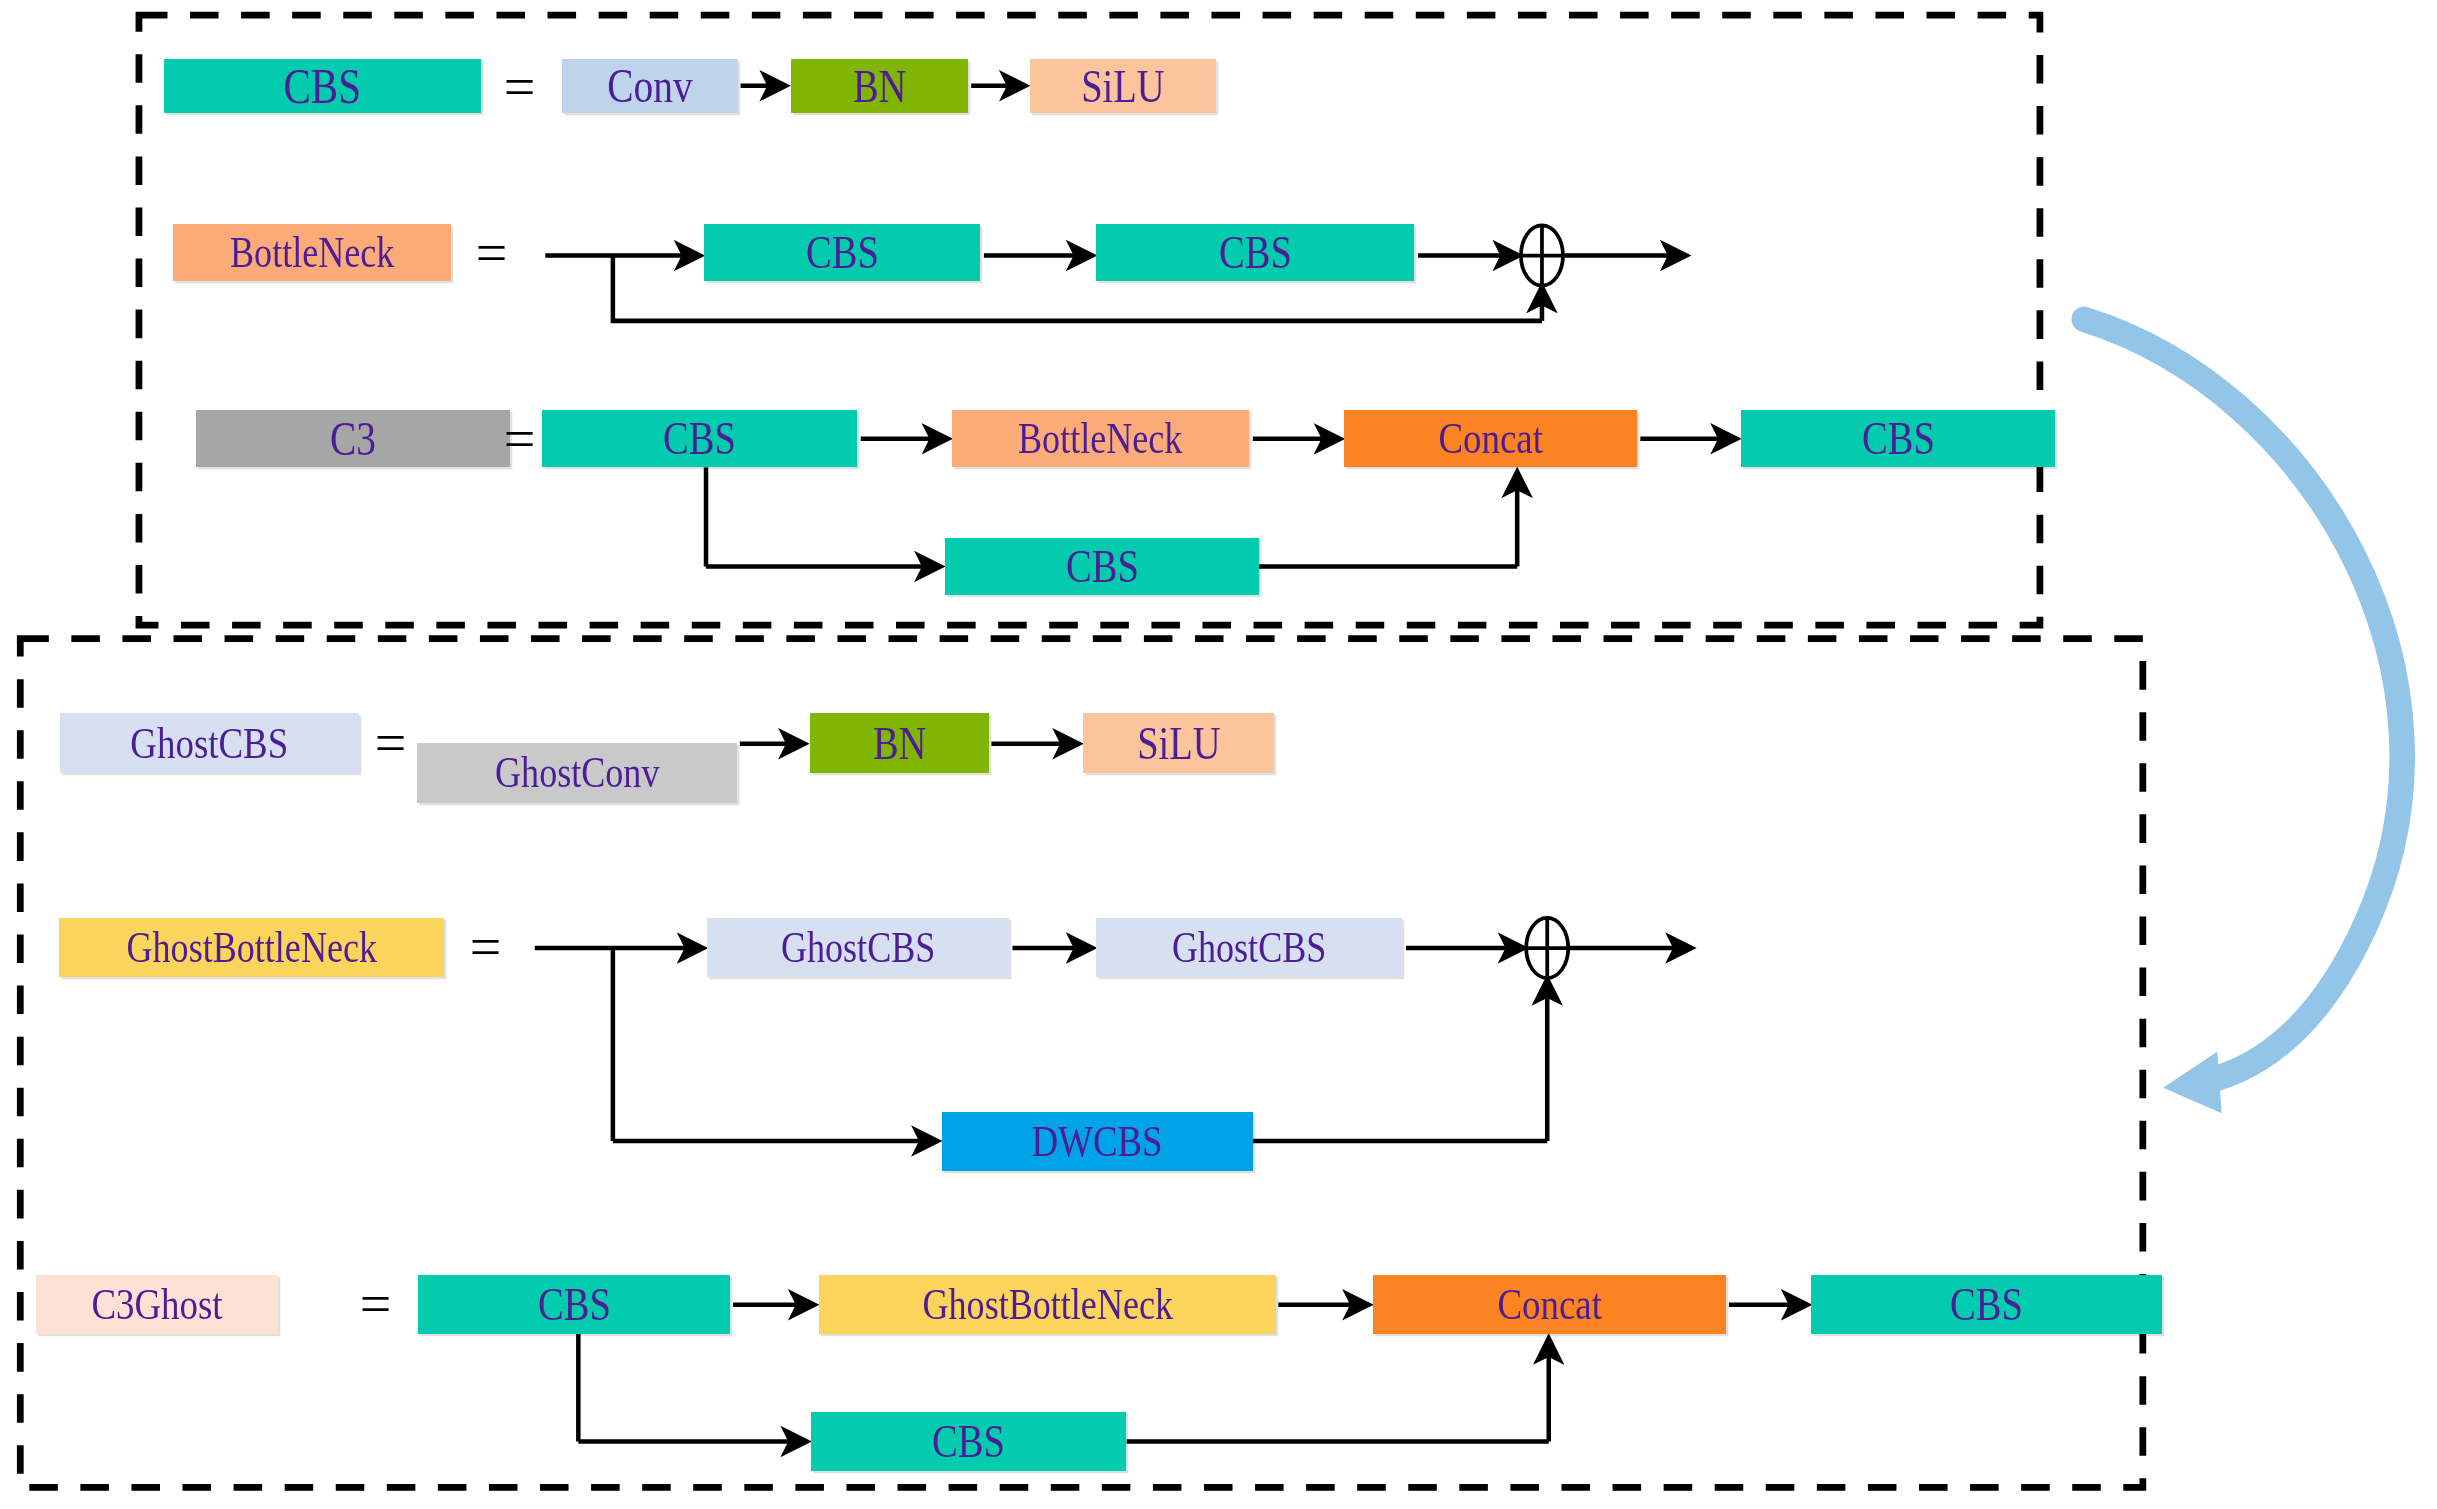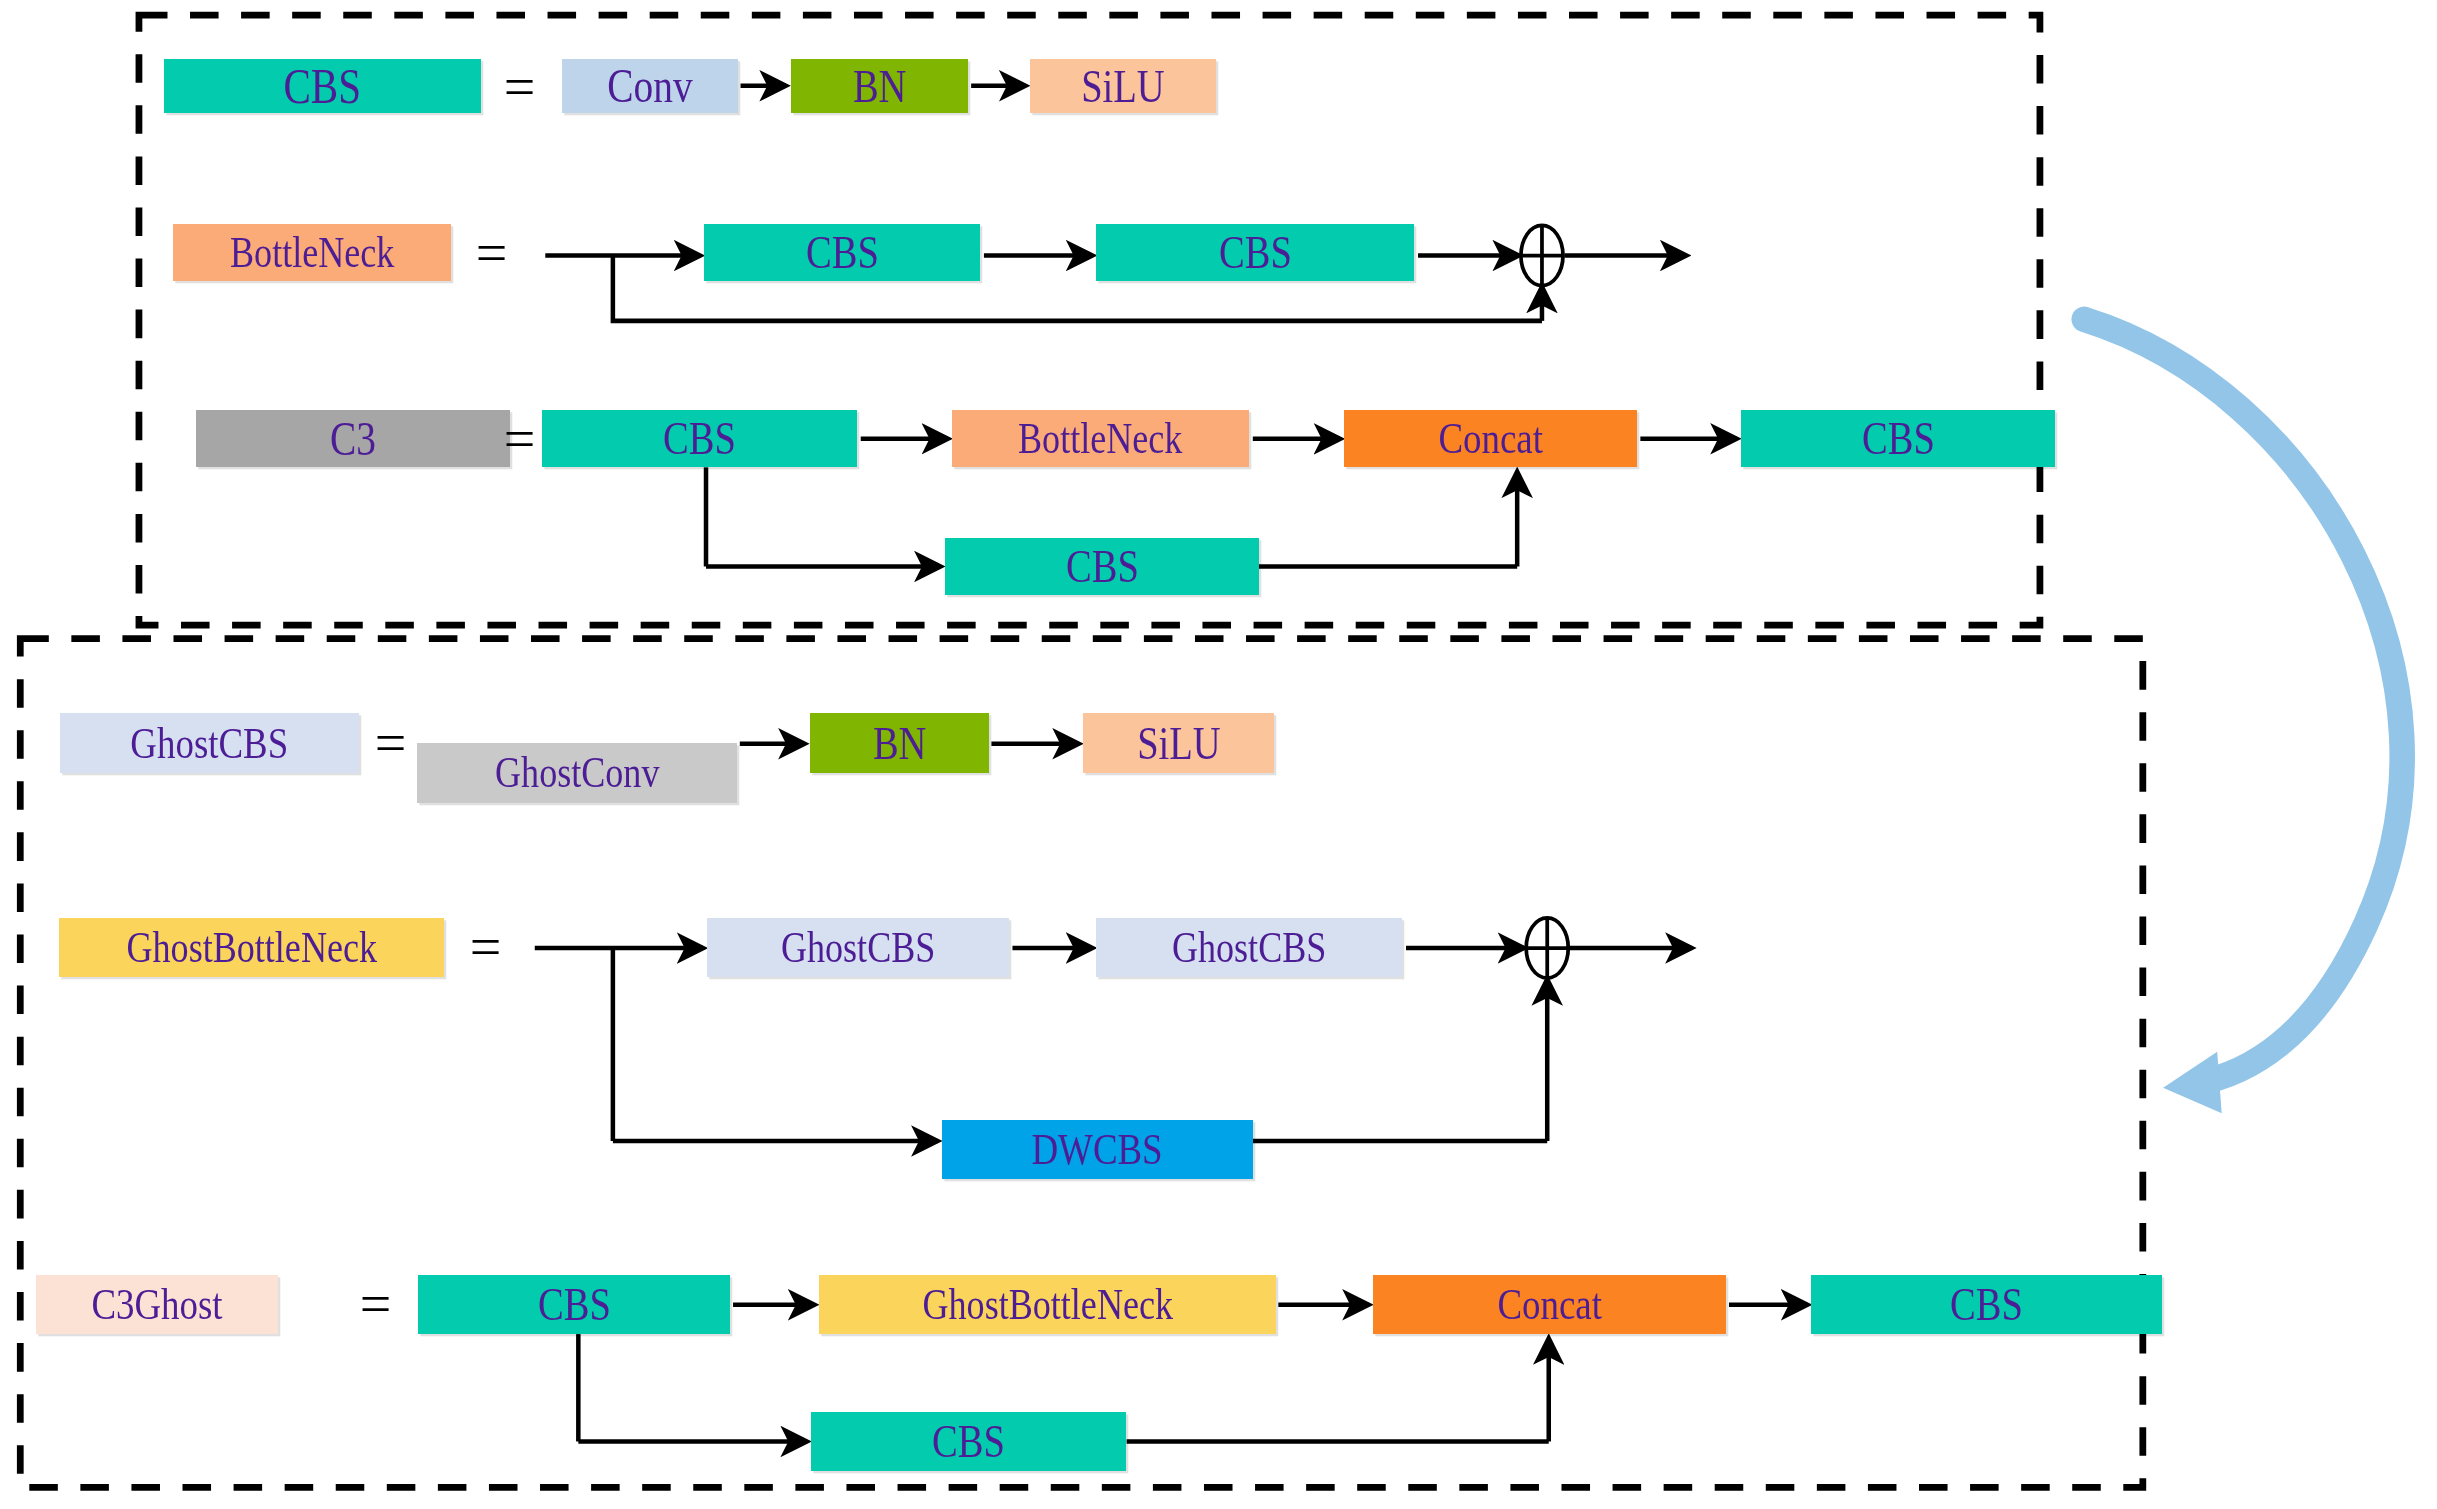--- a/index.html
+++ b/index.html
@@ -161,21 +161,21 @@
     </div>
   <div class="eq" style="left:463px;top:923px;width:45px;height:47px;">
     <span>=</span>
     </div>
   <div class="node" style="left:707px;top:918px;width:302px;height:59px;background:#D6E0F0;font-size:44px;">
     <span>GhostCBS</span>
     </div>
   <div class="node" style="left:1096px;top:918px;width:306px;height:59px;background:#D6E0F0;font-size:44px;">
     <span>GhostCBS</span>
     </div>
-  <div class="node" style="left:942px;top:1112px;width:311px;height:59px;background:#00A2E8;font-size:45px;margin-top:8px;">
+  <div class="node" style="left:942px;top:1112px;width:311px;height:59px;background:#00A2E8;font-size:45px;">
     <span>DWCBS</span>
     </div>
 
   <div class="node" style="left:36px;top:1275px;width:242px;height:59px;background:#FBE2D5;font-size:45px;">
     <span>C3Ghost</span>
     </div>
   <div class="eq" style="left:353px;top:1280px;width:45px;height:47px;">
     <span>=</span>
     </div>
   <div class="node" style="left:418px;top:1275px;width:312px;height:59px;background:#03CBAE;font-size:47px;">

